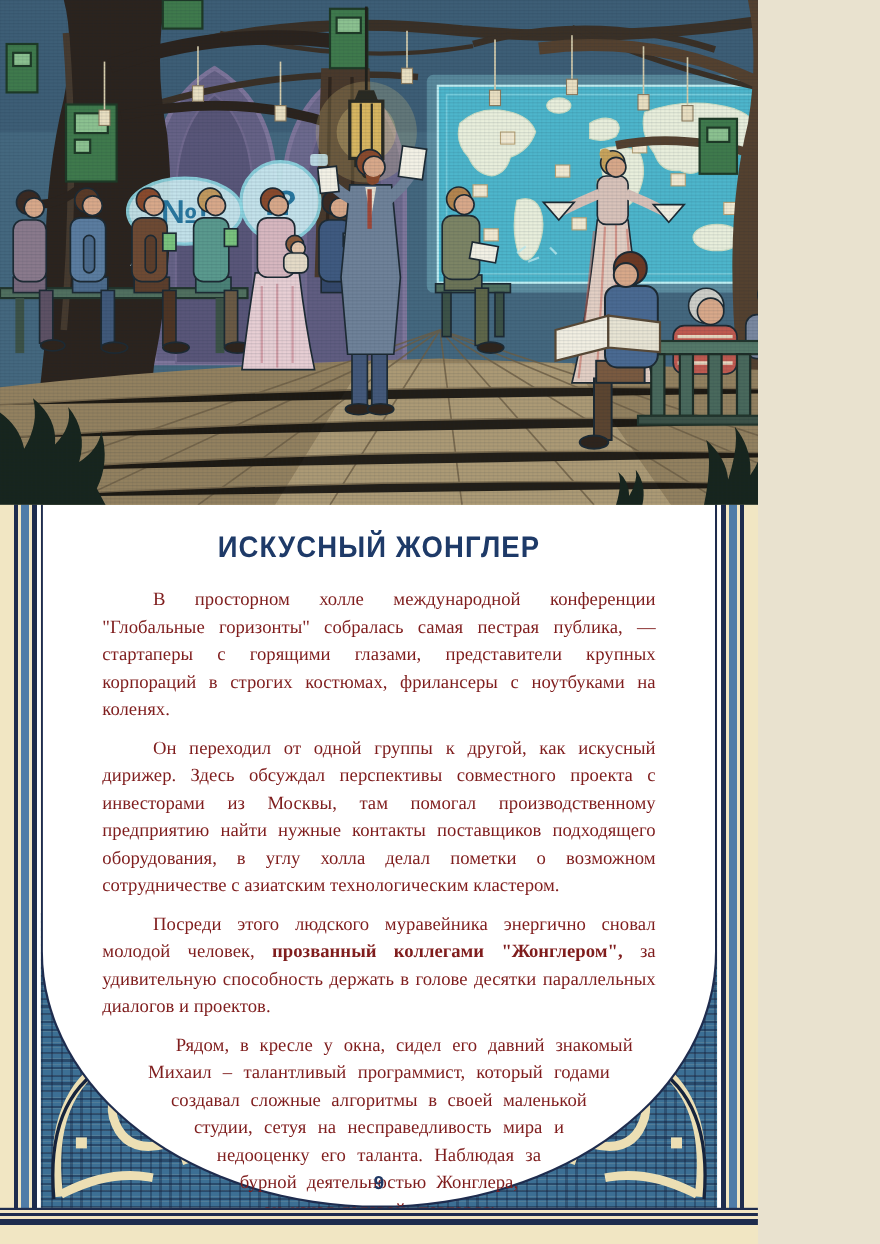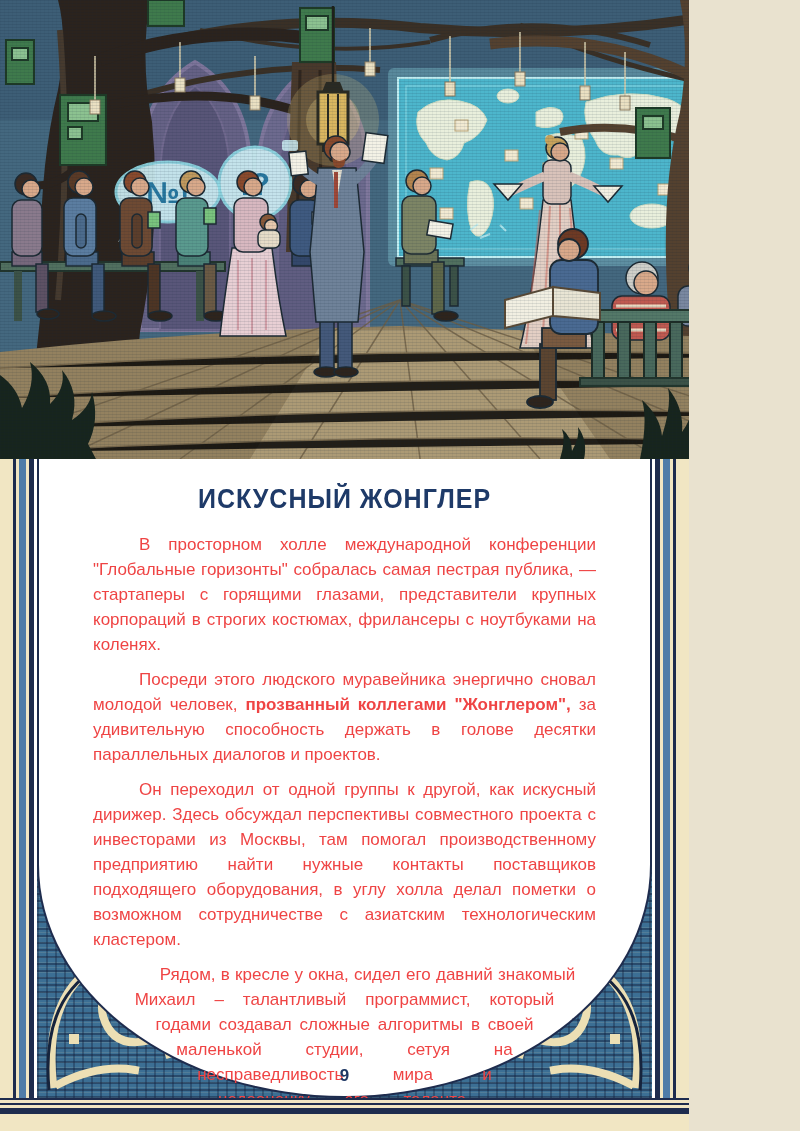--- a/index.html
+++ b/index.html
@@ -25,22 +25,22 @@
         repeating-linear-gradient(0deg, rgba(236,223,180,.12) 0 1px, transparent 1px 5px);}
   .curl{position:absolute;bottom:4px;width:200px;height:180px;}
   .curl.l{left:2px;}
   .curl.r{right:2px;transform:scaleX(-1);}
   .panel{position:absolute;left:37px;right:37px;top:0;bottom:33px;background:#ffffff;
       border:2px solid #1e2c4e;border-top:none;z-index:2;
       border-bottom-left-radius:330px 250px;border-bottom-right-radius:330px 250px;}
   .content{position:absolute;left:0;right:0;top:0;bottom:0;padding:24px 54px 0 54px;}
   .title{margin:0 0 20px 0;text-align:center;color:#1e3a68;font-size:25px;font-weight:800;
       letter-spacing:1px;transform:scaleY(1.08);transform-origin:top center;}
-  .content p{margin:0 0 10px 0;color:#ef4444;font-size:17px;line-height:25px;
-      text-align:justify;text-indent:46px;}
+  .content p{margin:0 0 10px 0;color:#7f1d1d;font-size:17px;line-height:25px;
+      text-align:justify;text-indent:46px;font-family:Liberation Serif, serif;}
   .content p b{font-weight:bold;}
   .shape-l{float:left;width:150px;height:180px;shape-outside:polygon(0 0,0 100%,100% 100%);}
   .shape-r{float:right;width:150px;height:180px;shape-outside:polygon(100% 0,100% 100%,0 100%);}
   .pageno{position:absolute;left:50%;transform:translateX(-50%);bottom:10px;
       color:#1f3864;font-size:17px;font-weight:bold;}
   .bottom-band{position:absolute;left:0;right:0;bottom:0;height:33px;z-index:4;
       background:linear-gradient(180deg,
         #1e2c4e 0 2px,#f1e6c3 2px 5px,#1e2c4e 5px 7px,#f1e6c3 7px 10px,
         #1e2c4e 10px 16px,#f1e6c3 16px 33px);}
 </style>
@@ -420,22 +420,22 @@
         <g fill="none" stroke="#16243d" stroke-width="3">
           <path d="M10,176 Q2,86 58,54"></path>
         </g>
       </svg>
     </div>
 
     <div class="panel">
       <div class="content">
         <h1 class="title">ИСКУСНЫЙ ЖОНГЛЕР</h1>
         <p>В просторном холле международной конференции "Глобальные горизонты" собралась самая пестрая публика, — стартаперы с горящими глазами, представители крупных корпораций в строгих костюмах, фрилансеры с ноутбуками на коленях.</p>
+        <p>Он переходил от одной группы к другой, как искусный дирижер. Здесь обсуждал перспективы совместного проекта с инвесторами из Москвы, там помогал производственному предприятию найти нужные контакты поставщиков подходящего оборудования, в углу холла делал пометки о возможном сотрудничестве с азиатским технологическим кластером.</p>
         <p><span>Посреди этого людского муравейника энергично сновал молодой человек, </span><b>прозванный коллегами "Жонглером",</b><span> за удивительную способность держать в голове десятки параллельных диалогов и проектов.</span></p>
-        <p>Он переходил от одной группы к другой, как искусный дирижер. Здесь обсуждал перспективы совместного проекта с инвесторами из Москвы, там помогал производственному предприятию найти нужные контакты поставщиков подходящего оборудования, в углу холла делал пометки о возможном сотрудничестве с азиатским технологическим кластером.</p>
         <div class="shape-l"></div>
         <div class="shape-r"></div>
         <p>Рядом, в кресле у окна, сидел его давний знакомый Михаил – талантливый программист, который годами создавал сложные алгоритмы в своей маленькой студии, сетуя на несправедливость мира и недооценку его таланта. Наблюдая за бурной деятельностью Жонглера, он качал головой, повторяя: "Беготня какая-то, шапочное знакомство... Разве это продуктивно?"</p>
       </div>
       <div class="pageno">9</div>
     </div>
 
     <div class="bottom-band"></div>
   </div>
 </div>

